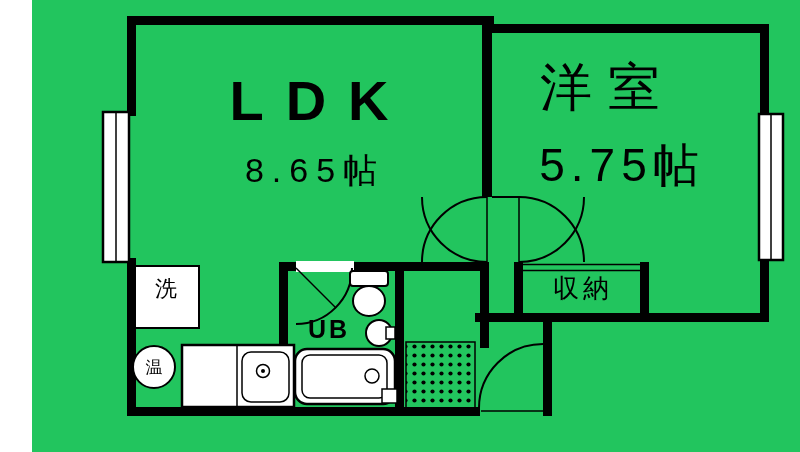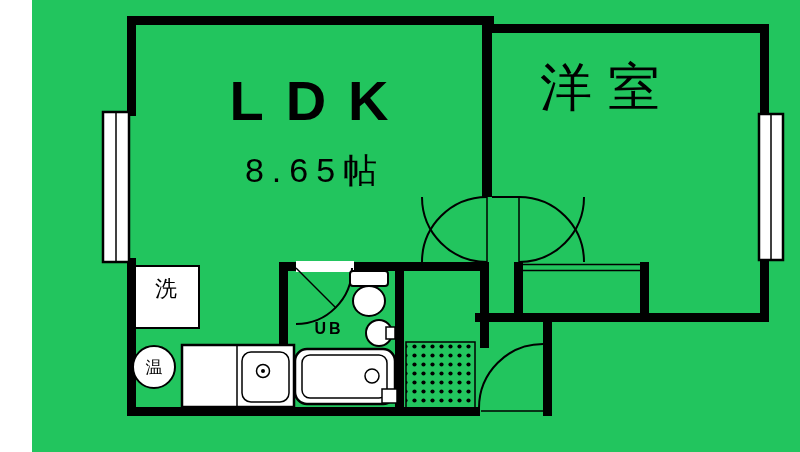--- a/index.html
+++ b/index.html
@@ -11,21 +11,21 @@
   .lbl{
     position:absolute;transform:translate(-50%,-50%);
     color:#000;white-space:nowrap;line-height:1;
     font-family:"Liberation Sans","DejaVu Sans",sans-serif;
   }
   #ldk-name   {left:288px;top:101px;font-size:56px;font-weight:bold;letter-spacing:22px;}
   #ldk-size   {left:283px;top:170px;font-size:34px;letter-spacing:8px;}
   #west-name  {left:576px;top:87px; font-size:52px;font-weight:normal;letter-spacing:16px;}
   #west-size  {left:590px;top:165px;font-size:46px;letter-spacing:6px;}
   #closet-lbl {left:551px;top:288px;font-size:26px;letter-spacing:4px;}
-  #ub-lbl     {left:297px;top:329px;font-size:16px;font-weight:bold;letter-spacing:3px;text-align:center;}
+  #ub-lbl     {left:297px;top:329px;font-size:25px;font-weight:bold;letter-spacing:3px;text-align:center;}
   #washer-lbl {left:134px;top:289px;font-size:22px;}
   #heater-lbl {left:122px;top:367px;font-size:17px;}
 </style>
 </head>
 <body>
 
 <div id="stage">
 
   <svg id="plan-svg" width="800" height="452" viewBox="0 0 800 452">
     <defs>
@@ -99,17 +99,19 @@
       <circle cx="340" cy="376" r="7" stroke-width="1.5"></circle>
       <rect x="350" y="389" width="15" height="14" stroke-width="1.5"></rect>
     </g>
 
     <rect x="374" y="342" width="69" height="66" fill="url(#dots)" stroke="#000" stroke-width="1.5"></rect>
   </svg>
 
   <div class="lbl" id="ldk-name">LDK</div>
   <div class="lbl" id="ldk-size">8.65帖</div>
   <div class="lbl" id="west-name">洋室</div>
+  <div class="lbl" id="west-size">5.75帖</div>
+  <div class="lbl" id="closet-lbl">収納</div>
   <div class="lbl" id="ub-lbl">UB</div>
   <div class="lbl" id="washer-lbl">洗</div>
   <div class="lbl" id="heater-lbl">温</div>
 
 </div>
 
 </body></html>

